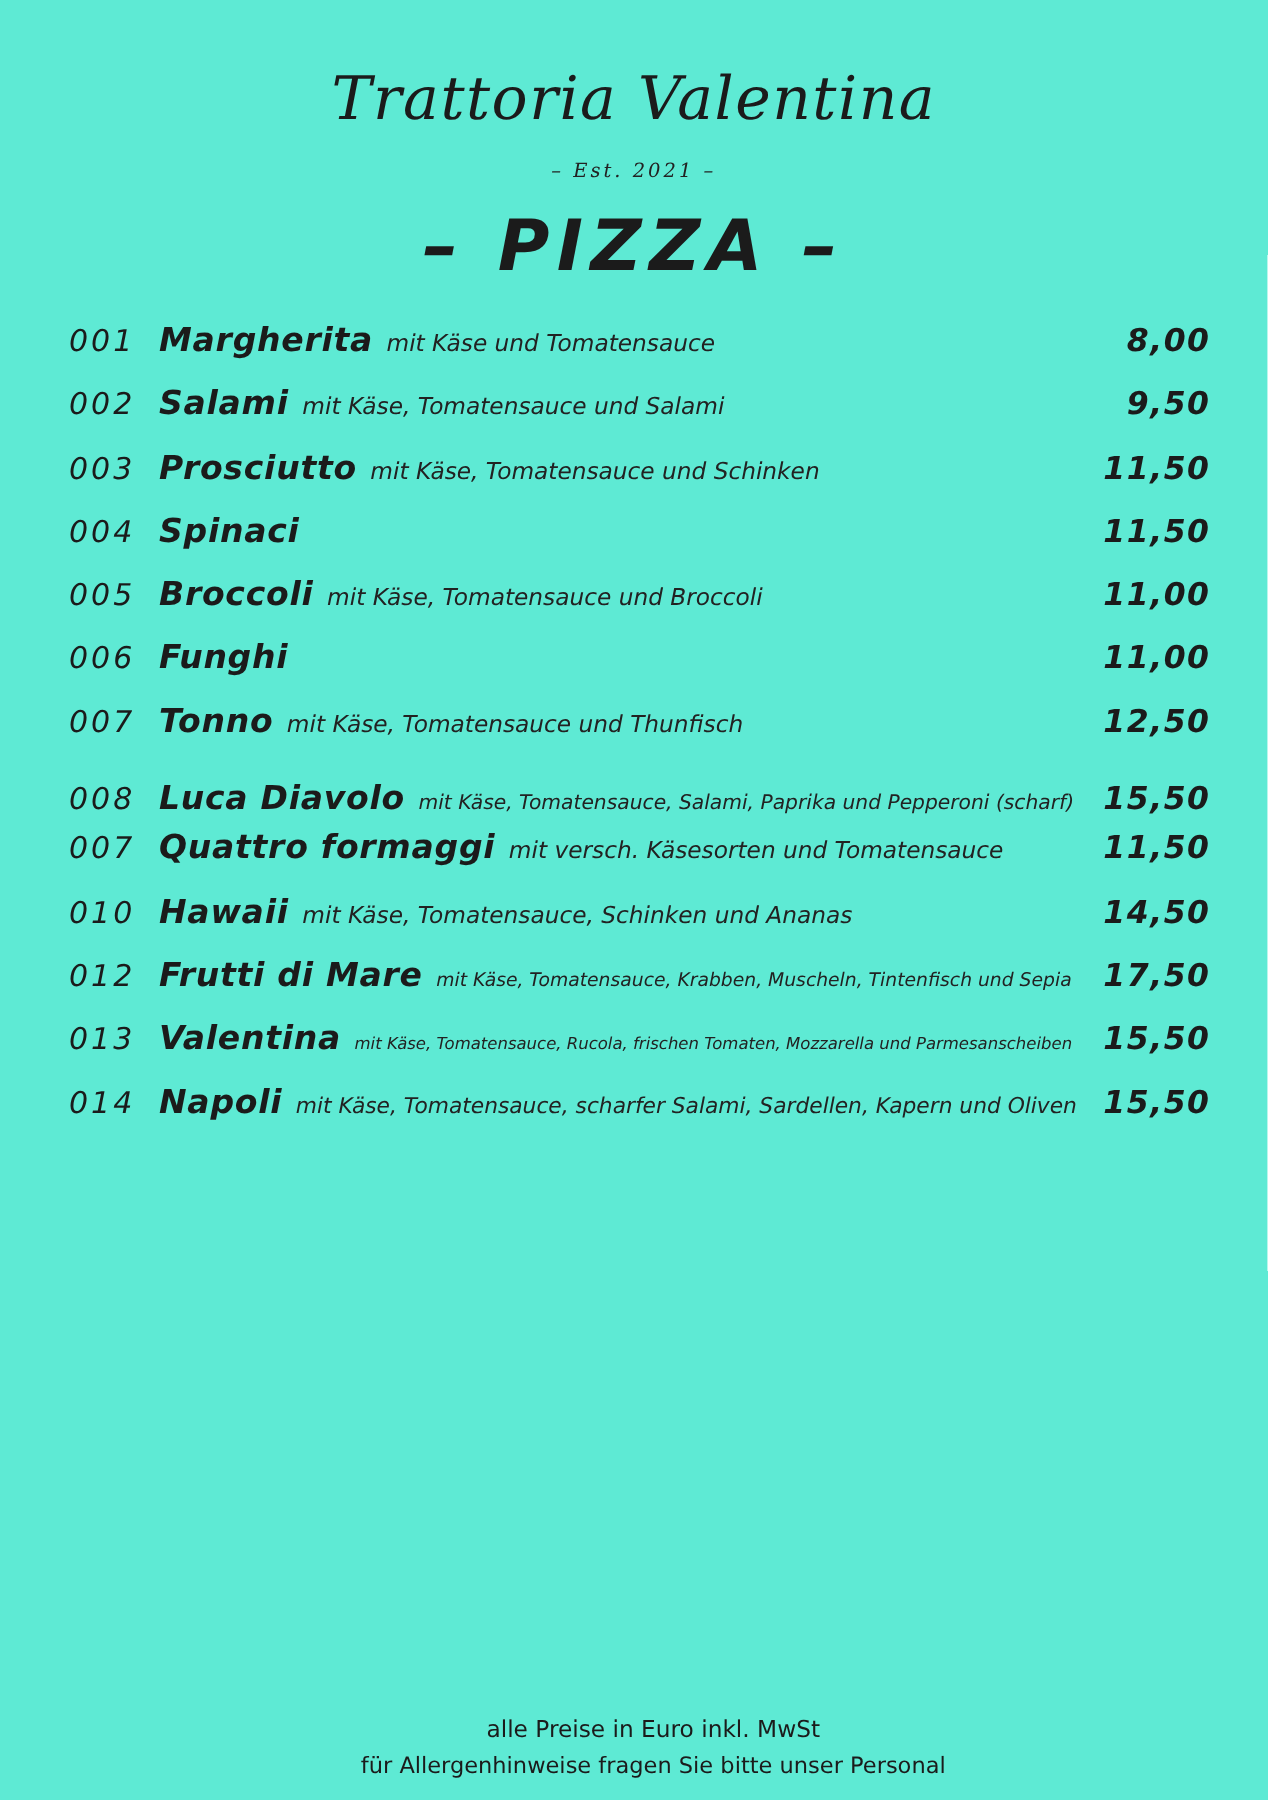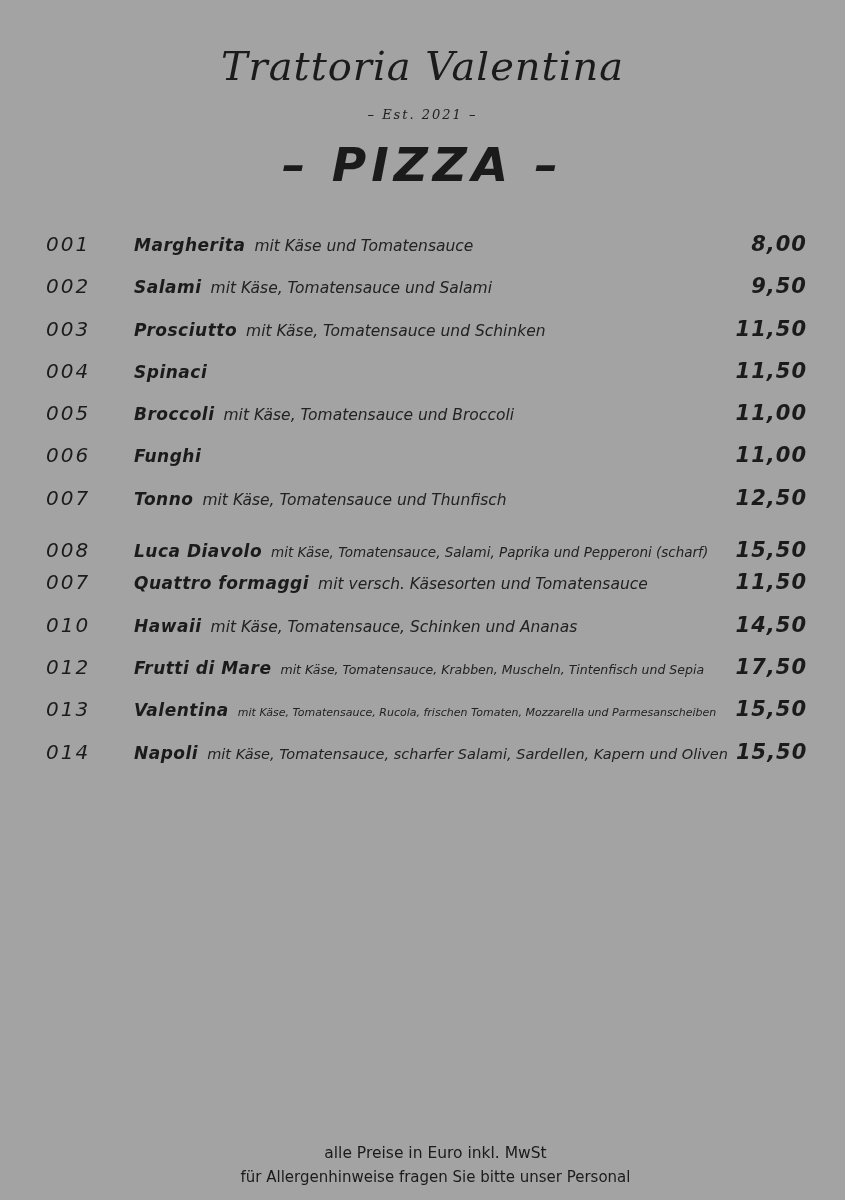--- a/index.html
+++ b/index.html
@@ -1,20 +1,20 @@
 <!DOCTYPE html>
 <html><head>
 <meta charset="utf-8">
 <style>
   html, body { margin: 0; padding: 0; background: #ffffff; }
   .page {
     position: relative;
     width: 845px;
     height: 1200px;
-    background: #a3a3a3;
+    background: #5eead4;
     color: #1b1b1b;
     overflow: hidden;
     font-family: "DejaVu Sans", sans-serif;
   }
 
   
   .logo-block {
     position: absolute;
     top: 44px;
     left: 0;
@@ -48,43 +48,42 @@
     font-style: italic;
     font-weight: bold;
     font-size: 47px;
     letter-spacing: 5px;
     line-height: 1.2;
   }
 
   
   .menu {
     position: absolute;
-    top: 232px;
+    top: 215px;
     left: 46px;
     right: 38px;
   }
   .menu-row {
     display: flex;
     align-items: baseline;
     height: 42.3px;
     white-space: nowrap;
   }
   .item-number {
     flex: none;
     width: 60px;
     font-style: italic;
     font-size: 20px;
     letter-spacing: 2px;
   }
   .item-name {
     font-style: italic;
     font-weight: bold;
-    font-size: 17px;
+    font-size: 22px;
     letter-spacing: 0.5px;
-    margin-left: 28px;
   }
   .item-desc {
     font-style: italic;
     font-size: 15.5px;
     margin-left: 9px;
     color: #222;
   }
   .item-price {
     margin-left: auto;
     padding-left: 8px;

